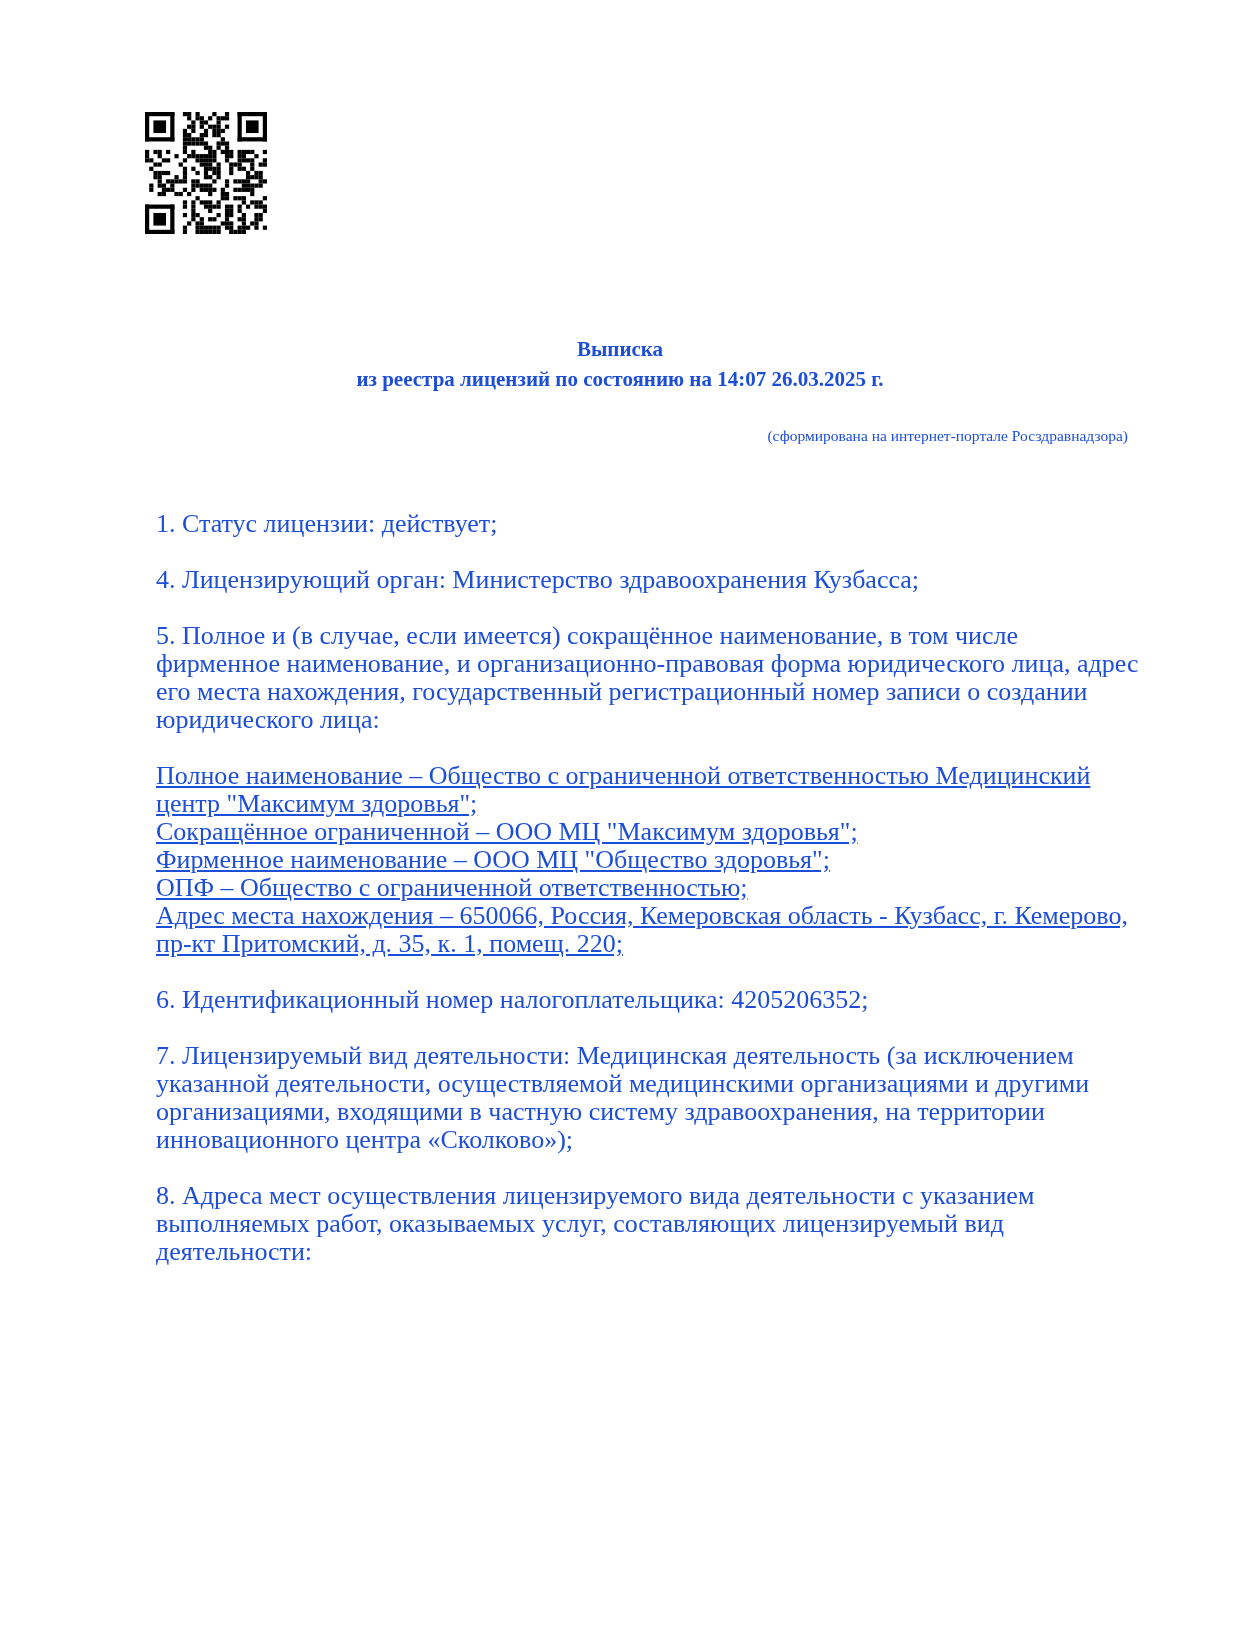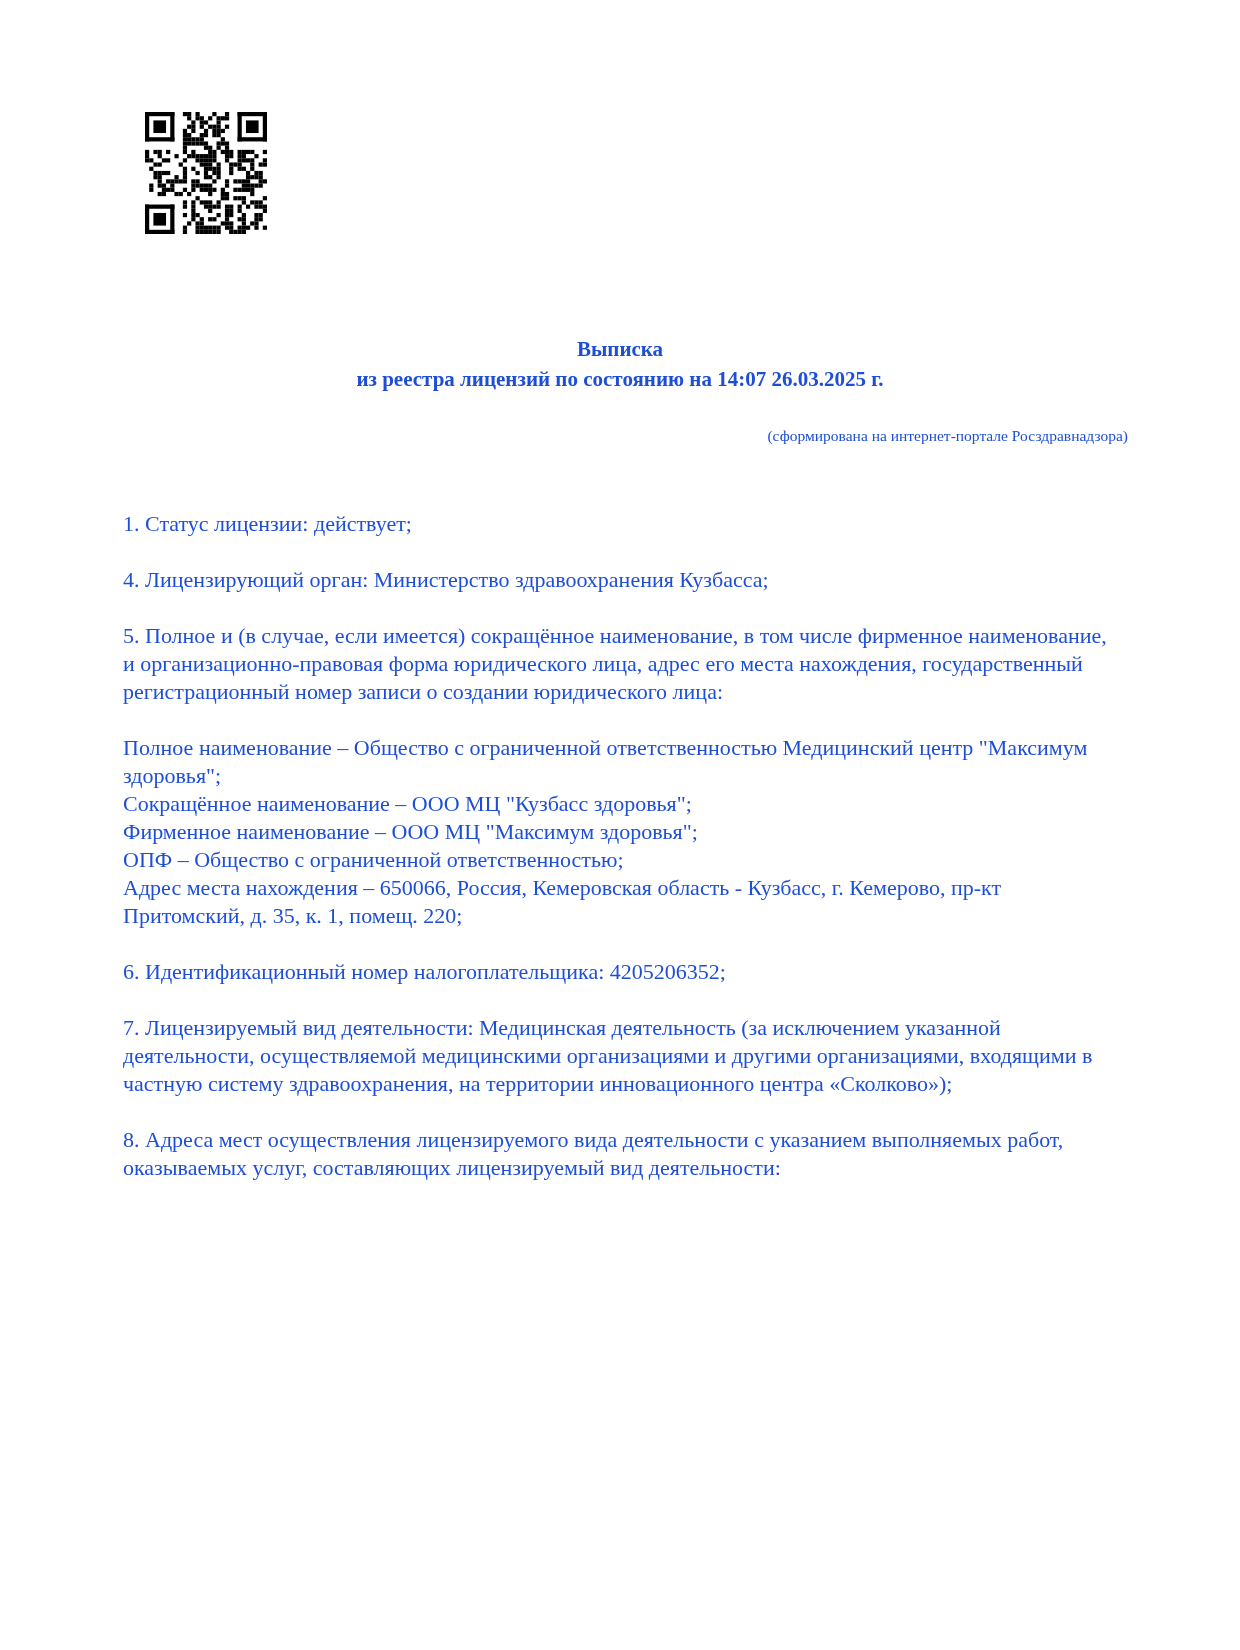--- a/index.html
+++ b/index.html
@@ -34,28 +34,28 @@
   }
   .note {
     position: absolute;
     right: 112px;
     top: 415px;
     font-size: 15.5px;
     text-align: left;
   }
   .body {
     position: absolute;
-    left: 123px;
+    left: 156px;
     top: 498px;
     width: 988px;
-    font-size: 22px;
+    font-size: 26px;
     line-height: 28px;
   }
   .body p { margin: 0 0 28px 0; }
-  .details { margin: 0 0 28px 0; }
+  .details { margin: 0 0 28px 0; text-decoration: underline; }
   .details div { margin: 0; }
 </style>
 </head>
 <body>
 
 <div class="page">
 
   <div class="qr">
     <svg id="qr-svg" viewBox="0 0 130.5 130.5" xmlns="http://www.w3.org/2000/svg">
         <rect x="40.5" y="0" width="4.5" height="4.5" fill="#000"></rect>
@@ -377,22 +377,22 @@
 
   <div class="note">(сформирована на интернет-портале Росздравнадзора)</div>
 
   <div class="body">
     <p>1. Статус лицензии: действует;</p>
     <p>4. Лицензирующий орган: Министерство здравоохранения Кузбасса;</p>
     <p>5. Полное и (в случае, если имеется) сокращённое наименование, в том числе фирменное наименование, и организационно-правовая форма юридического лица, адрес его места нахождения, государственный регистрационный номер записи о создании юридического лица:</p>
 
     <div class="details">
       <div>Полное наименование – Общество с ограниченной ответственностью Медицинский центр "Максимум здоровья";</div>
-      <div>Сокращённое наименование – ООО МЦ "Кузбасс здоровья";</div>
-      <div>Фирменное наименование – ООО МЦ "Максимум здоровья";</div>
+      <div>Сокращённое ограниченной – ООО МЦ "Максимум здоровья";</div>
+      <div>Фирменное наименование – ООО МЦ "Общество здоровья";</div>
       <div>ОПФ – Общество с ограниченной ответственностью;</div>
       <div>Адрес места нахождения – 650066, Россия, Кемеровская область - Кузбасс, г. Кемерово, пр-кт Притомский, д. 35, к. 1, помещ. 220;</div>
     </div>
 
     <p>6. Идентификационный номер налогоплательщика: 4205206352;</p>
     <p>7. Лицензируемый вид деятельности: Медицинская деятельность (за исключением указанной деятельности, осуществляемой медицинскими организациями и другими организациями, входящими в частную систему здравоохранения, на территории инновационного центра «Сколково»);</p>
     <p>8. Адреса мест осуществления лицензируемого вида деятельности с указанием выполняемых работ, оказываемых услуг, составляющих лицензируемый вид деятельности:</p>
   </div>
 
 </div>

